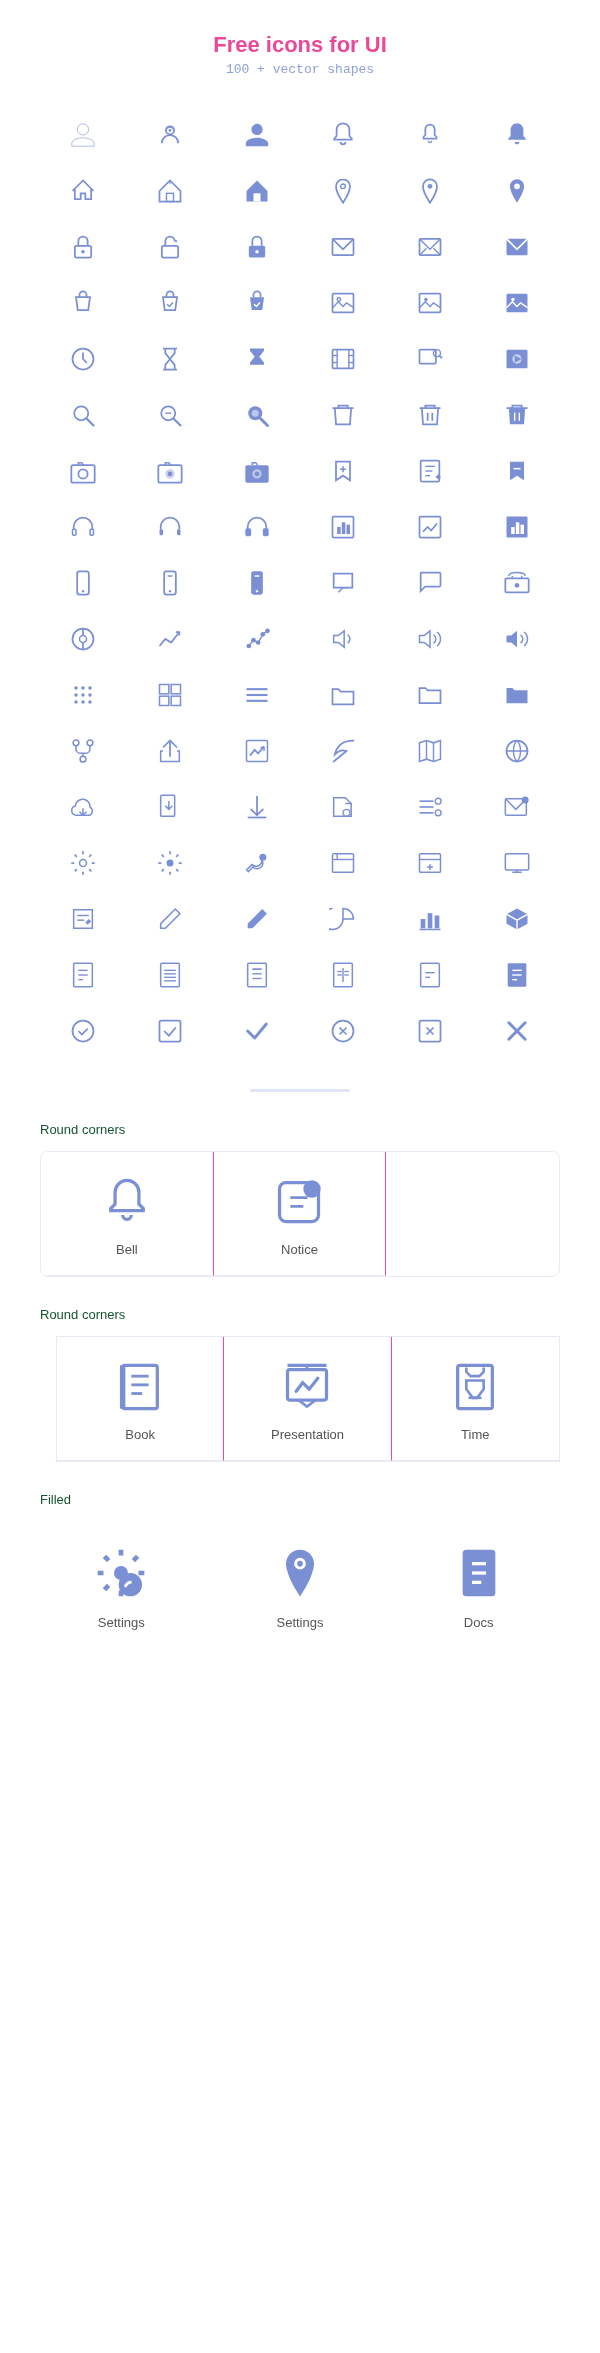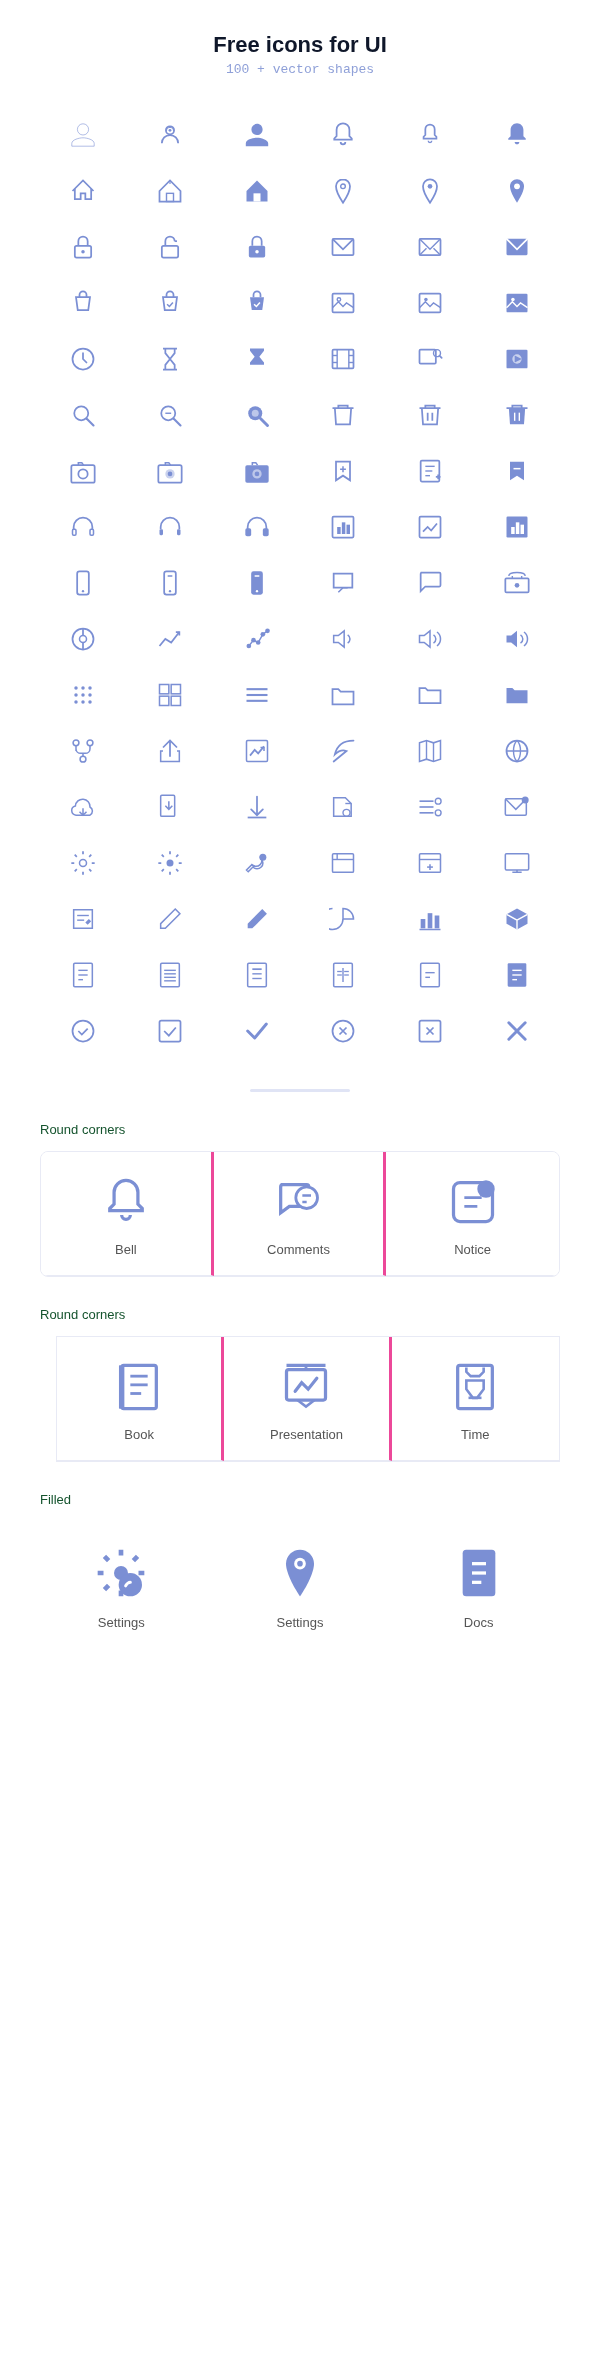--- a/index.html
+++ b/index.html
@@ -9,21 +9,21 @@
       font-family: -apple-system, BlinkMacSystemFont, 'Segoe UI', sans-serif;
       color: #333;
     }
     .header {
       text-align: center;
       padding: 32px 0 20px;
     }
     .header h1 {
       font-size: 22px;
       font-weight: 600;
-      color: #0f172a;
+      color: #ec4899;
     }
     .header p {
       font-size: 13px;
       color: #8fa0d8;
       margin-top: 4px;
       font-family: Liberation Mono, monospace;
     }
     .icon-grid {
       display: grid;
       grid-template-columns: repeat(6, 1fr);
@@ -68,21 +68,21 @@
     .card-grid.square {
       border-radius: 0;
       margin-left: 16px;
     }
     .card-item {
       display: flex;
       flex-direction: column;
       align-items: center;
       justify-content: center;
       padding: 24px 10px 18px;
-      border-right: 3px solid #ec4899;
+      border-right: 1px solid #ec4899;
       border-bottom: 1px solid #e8eaf5;
       background: #fff;
     }
     .card-item:nth-child(3n) {
       border-right: none;
     }
     .card-item svg {
       width: 52px;
       height: 52px;
       fill: #7b8fd4;
@@ -842,28 +842,20 @@
   <div class="card-grid">
 
     <div class="card-item">
       <svg viewBox="0 0 24 24">
         <path d="M12 2C9 2 6.5 4.5 6.5 7.5V13l-2 2v1h15v-1l-2-2V7.5C17.5 4.5 15 2 12 2z" stroke="#7b8fd4" stroke-width="1.5" fill="none"></path>
         <path d="M10 18c0 1.1.9 2 2 2s2-.9 2-2" stroke="#7b8fd4" stroke-width="1.5" fill="none"></path>
       </svg>
       <span class="card-label">Bell</span>
     </div>
 
-    <div class="card-item">
-      <svg viewBox="0 0 24 24">
-        <path d="M4 4h12a1 1 0 011 1v8a1 1 0 01-1 1H8l-4 3V5a1 1 0 011-1z" stroke="#7b8fd4" stroke-width="1.5" fill="none"></path>
-        <circle cx="16" cy="10" r="5" stroke="#7b8fd4" stroke-width="1.3" fill="#fff"></circle>
-        <path d="M14 9h4M14 12h2" stroke="#7b8fd4" stroke-width="1.2"></path>
-      </svg>
-      <span class="card-label">Comments</span>
-    </div>
 
     <div class="card-item">
       <svg viewBox="0 0 24 24">
         <rect x="3" y="3" width="18" height="18" rx="3" stroke="#7b8fd4" stroke-width="1.5" fill="none"></rect>
         <circle cx="18" cy="6" r="4" fill="#7b8fd4"></circle>
         <line x1="8" y1="10" x2="16" y2="10" stroke="#7b8fd4" stroke-width="1.3"></line>
         <line x1="8" y1="14" x2="14" y2="14" stroke="#7b8fd4" stroke-width="1.3"></line>
       </svg>
       <span class="card-label">Notice</span>
     </div>

